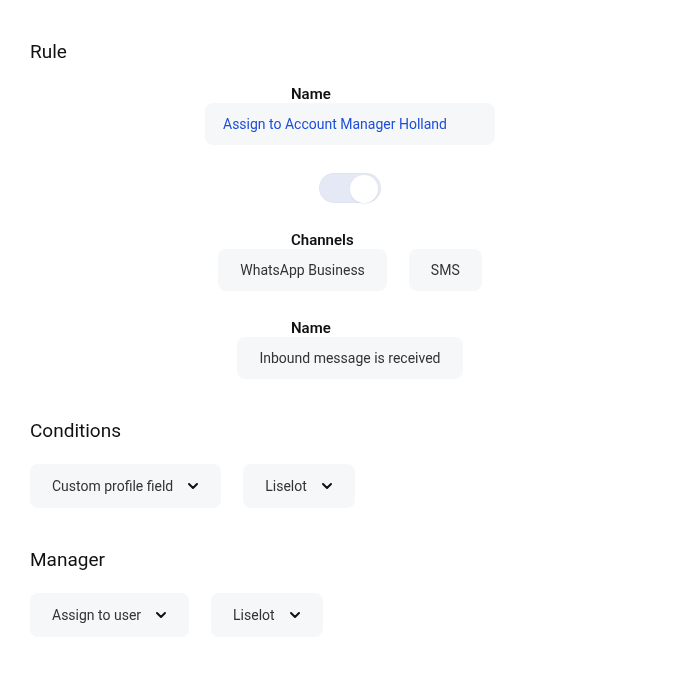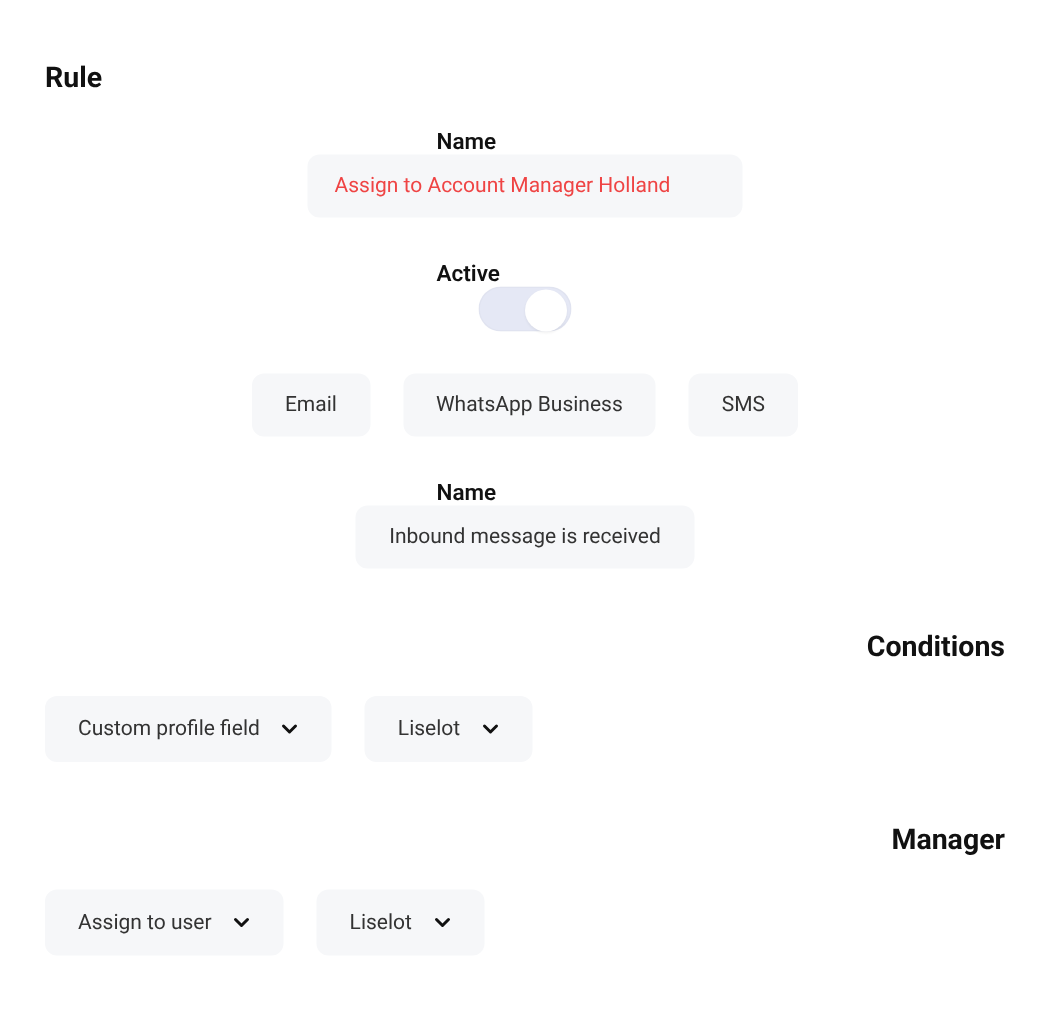--- a/index.html
+++ b/index.html
@@ -10,49 +10,48 @@
     body {
       font-family: -apple-system, BlinkMacSystemFont, "Segoe UI", Roboto, Helvetica, Arial, sans-serif;
       background: #ffffff;
       width: 700px;
       height: 690px;
       padding: 40px 30px;
       color: #111;
     }
     h2.section-title {
       font-size: 19px;
-      font-weight: 700;
+      font-weight: 400;
       color: #111;
       margin-bottom: 22px;
     }
     h2.section-title.sub {
       margin-top: 40px;
       margin-bottom: 22px;
-      text-align: right;
     }
     .field-row {
       display: flex;
       align-items: center;
       margin-bottom: 28px;
       flex-direction: column;
     }
     .field-label {
       width: 118px;
       font-size: 15px;
       font-weight: 600;
       color: #111;
       flex-shrink: 0;
     }
     .text-input {
       background: #f6f7f9;
       border: none;
       border-radius: 8px;
       padding: 13px 18px;
       font-size: 14px;
-      color: #ef4444;
+      color: #1d4ed8;
       min-width: 290px;
       font-family: inherit;
     }
     .toggle {
       position: relative;
       width: 62px;
       height: 30px;
       background: #e5e8f5;
       border-radius: 999px;
       cursor: pointer;
@@ -115,29 +114,28 @@
 <body>
 
 <h2 class="section-title">Rule</h2>
 
 <div class="field-row">
   <div class="field-label">Name</div>
   <input type="text" class="text-input" value="Assign to Account Manager Holland" style="">
 </div>
 
 <div class="field-row">
-  <div class="field-label">Active</div>
   <div class="toggle">
     <div class="knob"></div>
   </div>
 </div>
 
 <div class="field-row">
+  <div class="field-label">Channels</div>
   <div class="pill-row">
-    <div class="pill">Email</div>
     <div class="pill">WhatsApp Business</div>
     <div class="pill">SMS</div>
   </div>
 </div>
 
 <div class="field-row" style="margin-bottom:10px;">
   <div class="field-label">Name</div>
   <div class="pill">Inbound message is received</div>
 </div>
 

